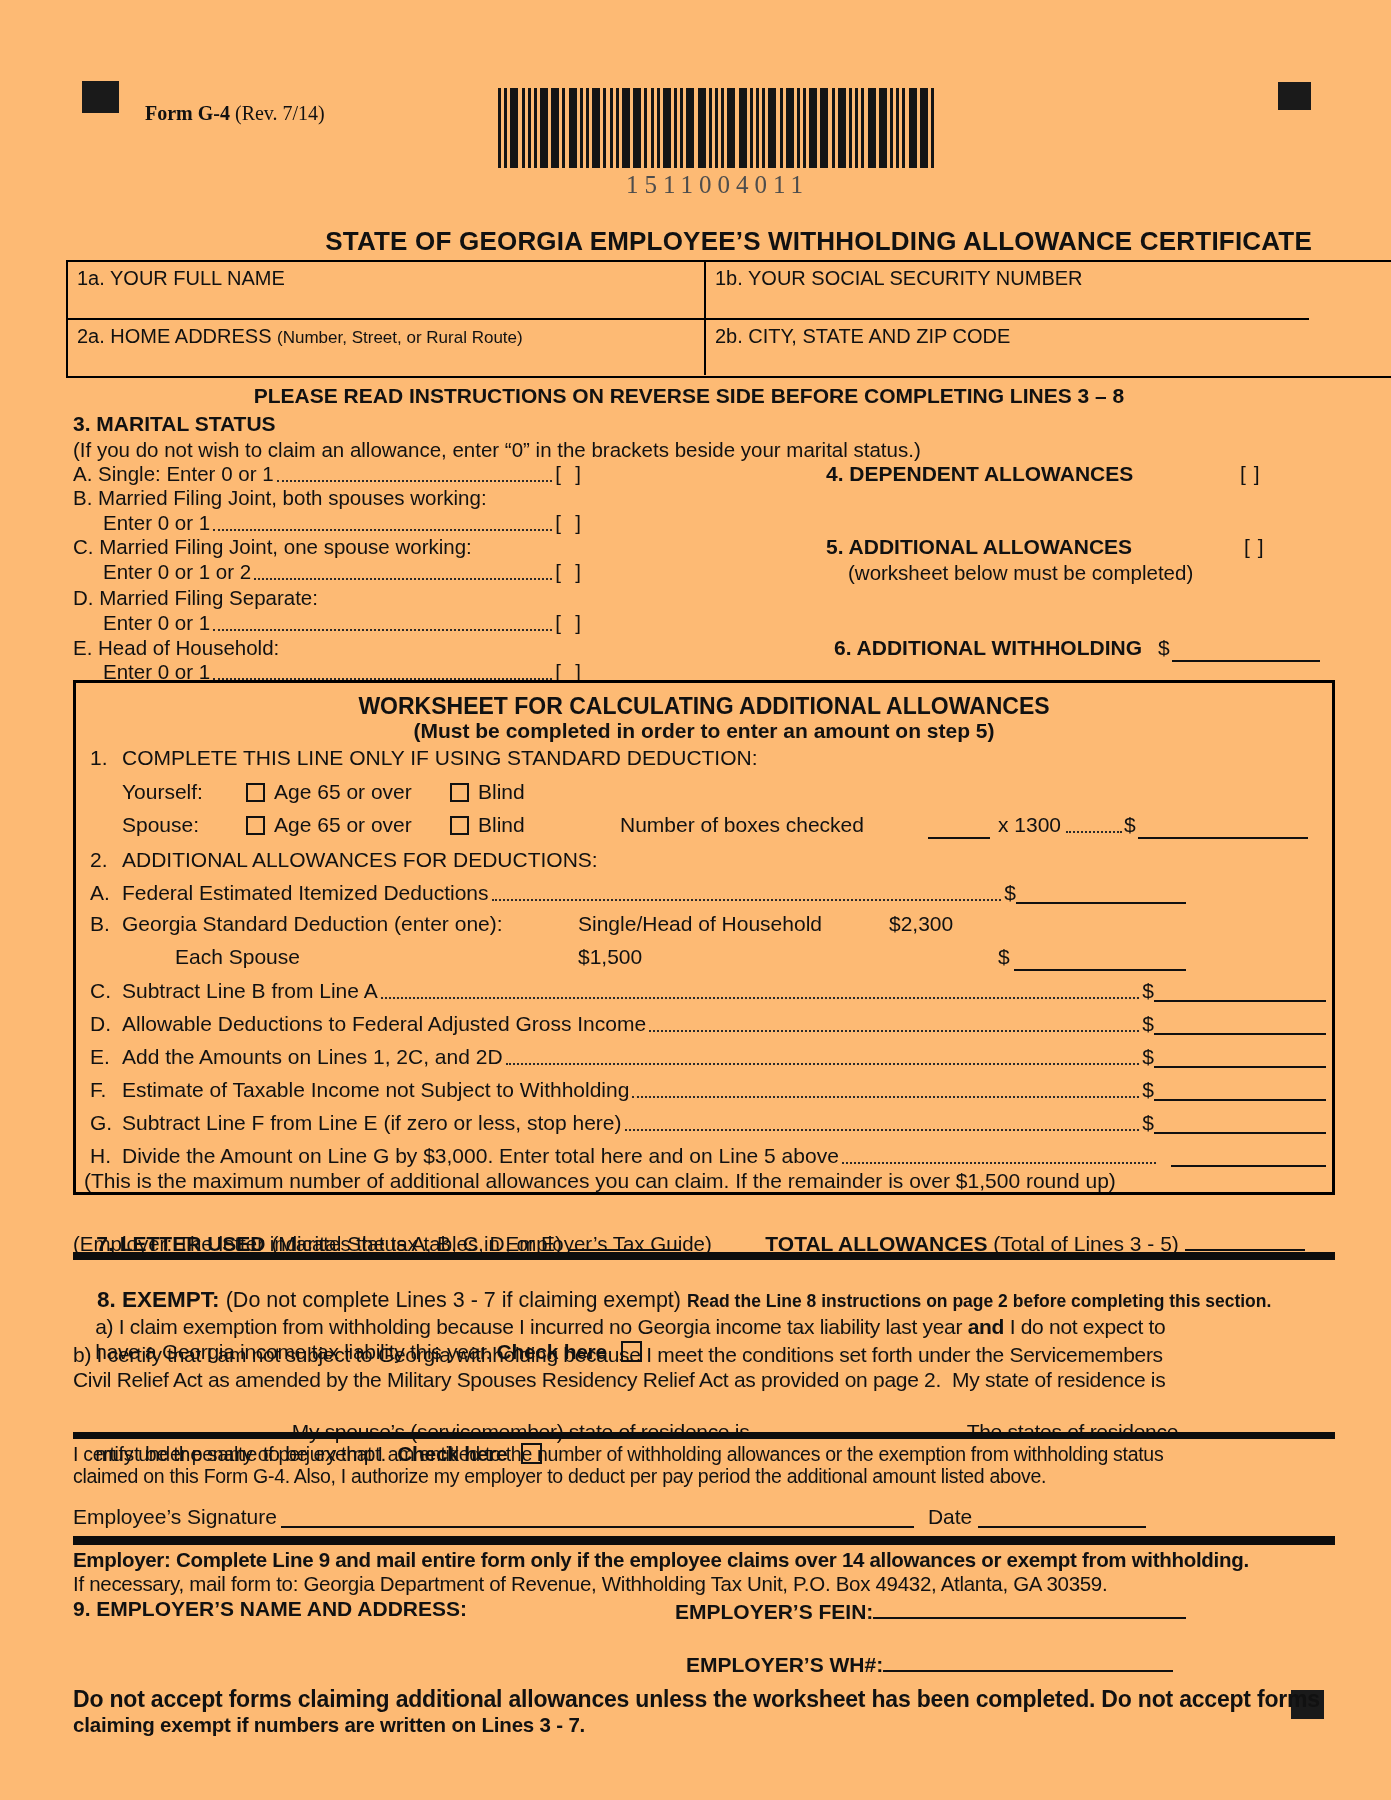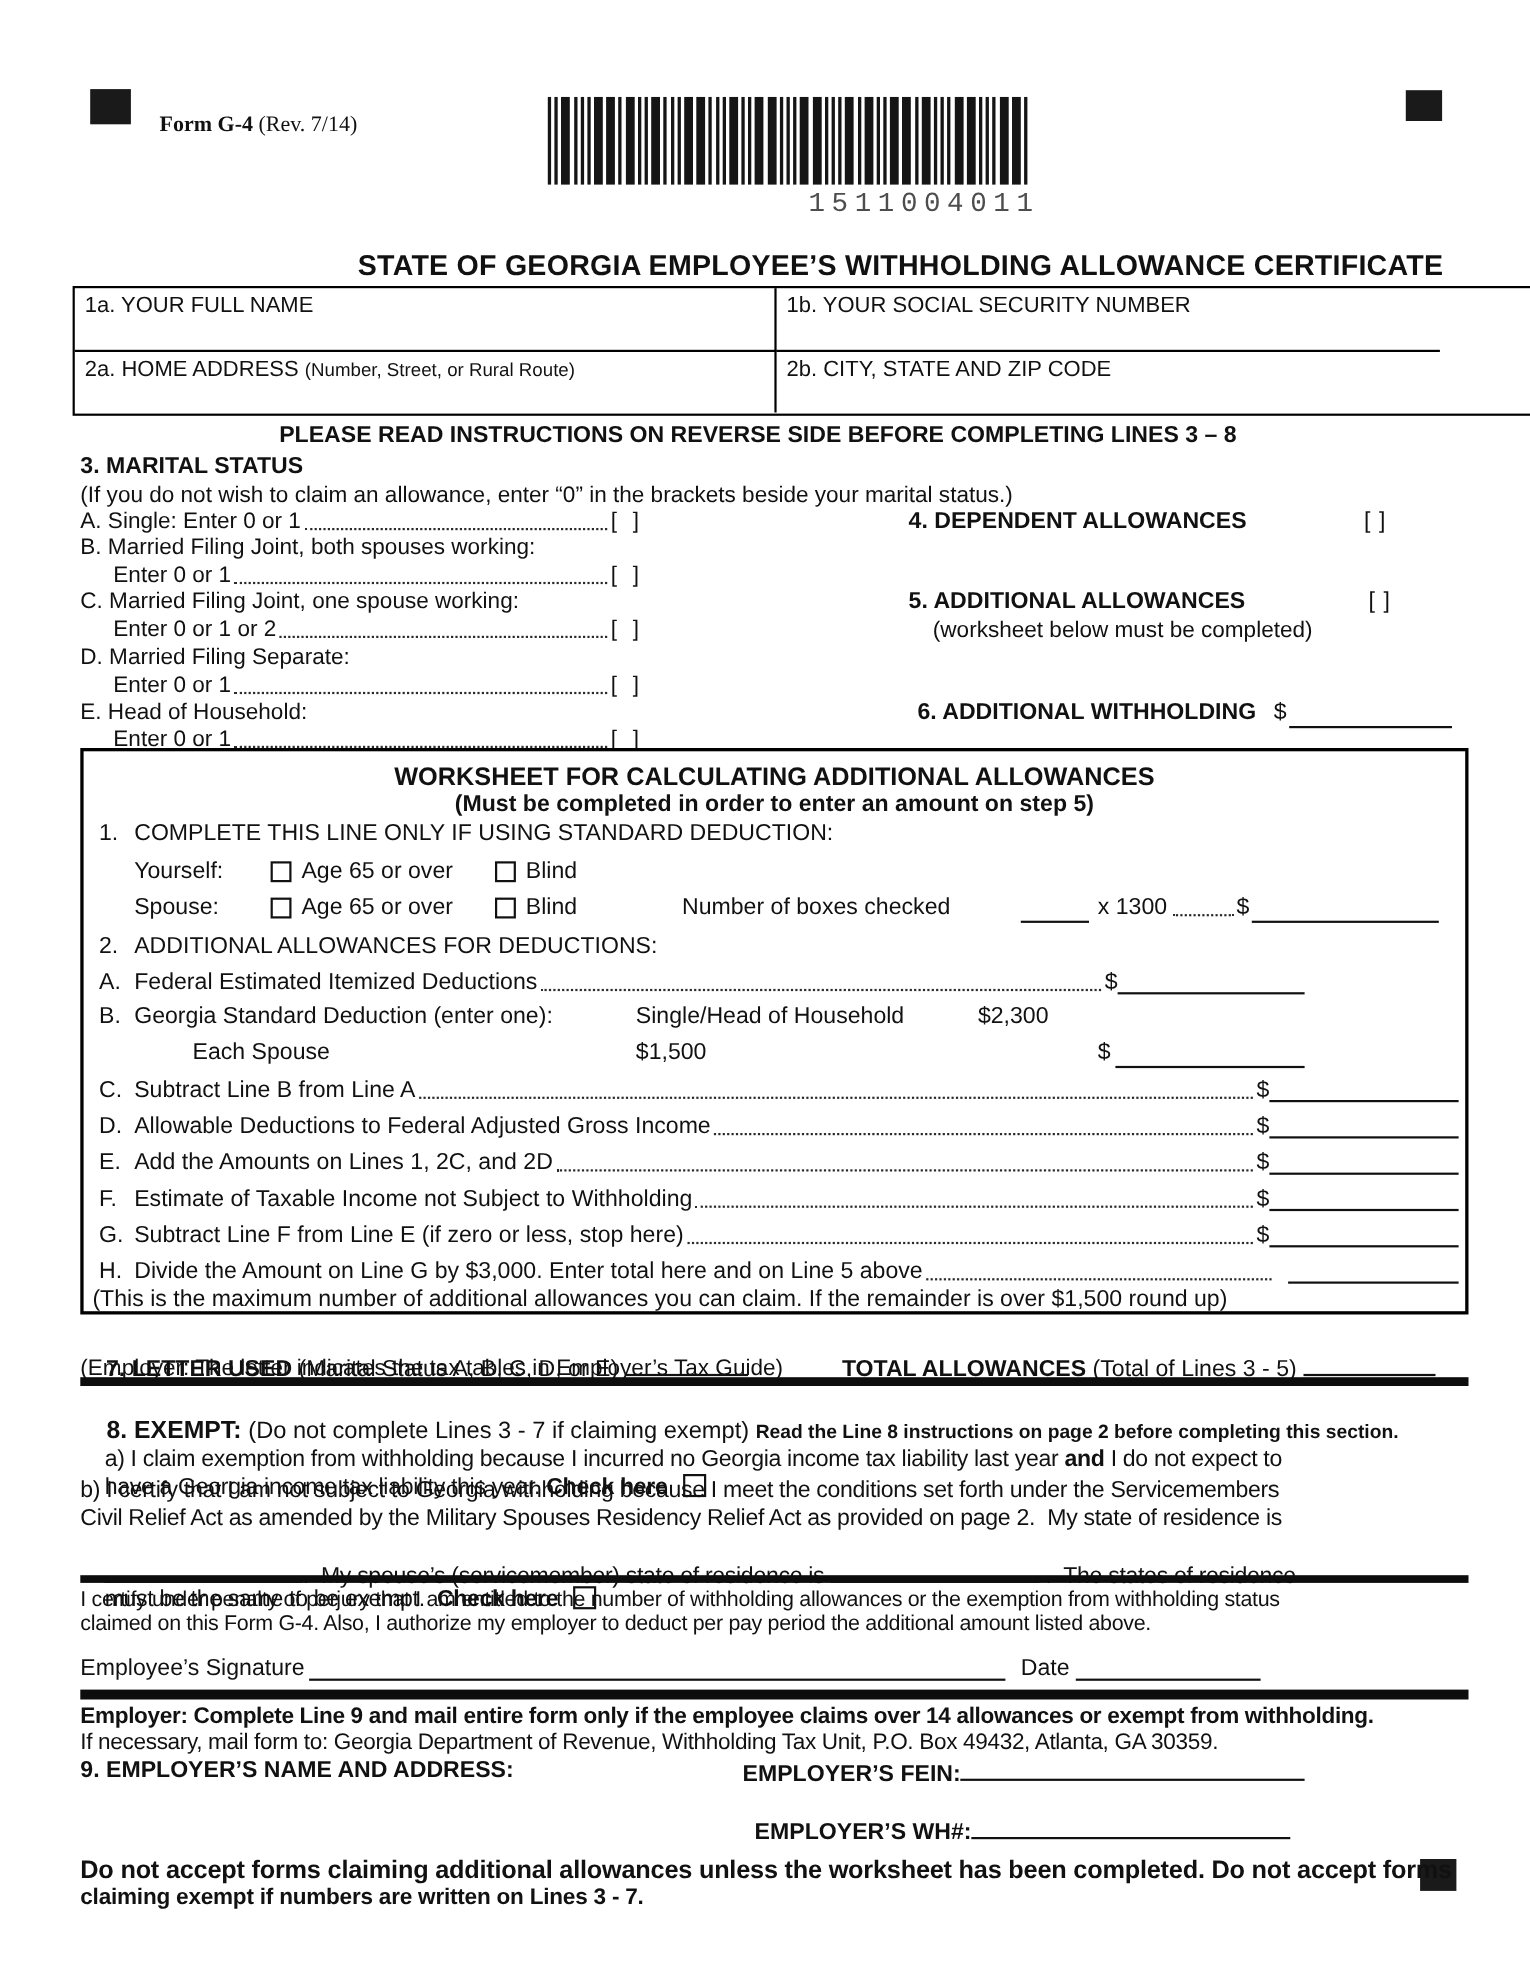--- a/index.html
+++ b/index.html
@@ -1,16 +1,16 @@
 <!DOCTYPE html>
 <html><head>
 <meta charset="utf-8">
 <style>
   html,body{margin:0;padding:0;background:#e8e8e8;}
-  .page{position:relative;width:1391px;height:1800px;background:#ffffff;margin:0 auto;
+  .page{position:relative;width:1391px;height:1800px;background:#fdba74;margin:0 auto;
         font-family:"Liberation Sans",sans-serif;color:#111;overflow:hidden;}
   .abs{position:absolute;}
   .b{font-weight:bold;}
   .serif{font-family:"Liberation Serif",serif;}
   .sq{position:absolute;background:#1a1a1a;}
   .row{display:flex;align-items:baseline;}
   .leader{flex:1 1 auto;border-bottom:2.6px dotted #2a2a2a;margin:0 3px 4px 3px;height:1px;align-self:flex-end;}
   .blank{display:inline-block;border-bottom:2px solid #111;height:20px;vertical-align:baseline;}
   .fblank{border-bottom:2px solid #111;height:20px;align-self:flex-end;margin-bottom:1px;}
   .bracket{white-space:pre;letter-spacing:1px;}
@@ -95,21 +95,21 @@
       <div class="bcbar bcn"></div>
       <div class="bcbar bcw"></div>
       <div class="bcbar bcw"></div>
       <div class="bcbar bcn"></div>
       <div class="bcbar bcn"></div>
       <div class="bcbar bcn"></div>
       <div class="bcbar bcw"></div>
       <div class="bcbar bcw"></div>
       <div class="bcbar bcn"></div>
     </div>
-  <div class="abs" style="left:490px;top:171px;width:455px;text-align:right;font-family:Liberation Mono, monospace;font-size:25px;letter-spacing:6px;color:#4d4d4d">1511004011</div>
+  <div class="abs" style="left:490px;top:171px;width:455px;text-align:center;font-family:Liberation Serif, serif;font-size:25px;letter-spacing:6px;color:#4d4d4d">1511004011</div>
 
   <div class="abs b" style="left:66px;top:226px;width:1246px;text-align:right;font-size:26px;letter-spacing:0.2px">STATE OF GEORGIA EMPLOYEE’S WITHHOLDING ALLOWANCE CERTIFICATE</div>
 
   <div class="abs idtable" style="left:66px;top:260px;width:1384px;height:118px">
     <div class="cell cdivr cdivb" style="left:0;top:0;width:638px;height:58px"><span>1a. YOUR FULL NAME</span></div>
     <div class="cell cdivb" style="left:638px;top:0;width:603px;height:58px"><span>1b. YOUR SOCIAL SECURITY NUMBER</span></div>
     <div class="cell cdivr" style="left:0;top:58px;width:638px;height:55px"><span>2a. HOME ADDRESS </span><span class="lbl-sm">(Number, Street, or Rural Route)</span></div>
     <div class="cell" style="left:638px;top:58px;width:603px;height:55px"><span>2b. CITY, STATE AND ZIP CODE</span></div>
   </div>
 

